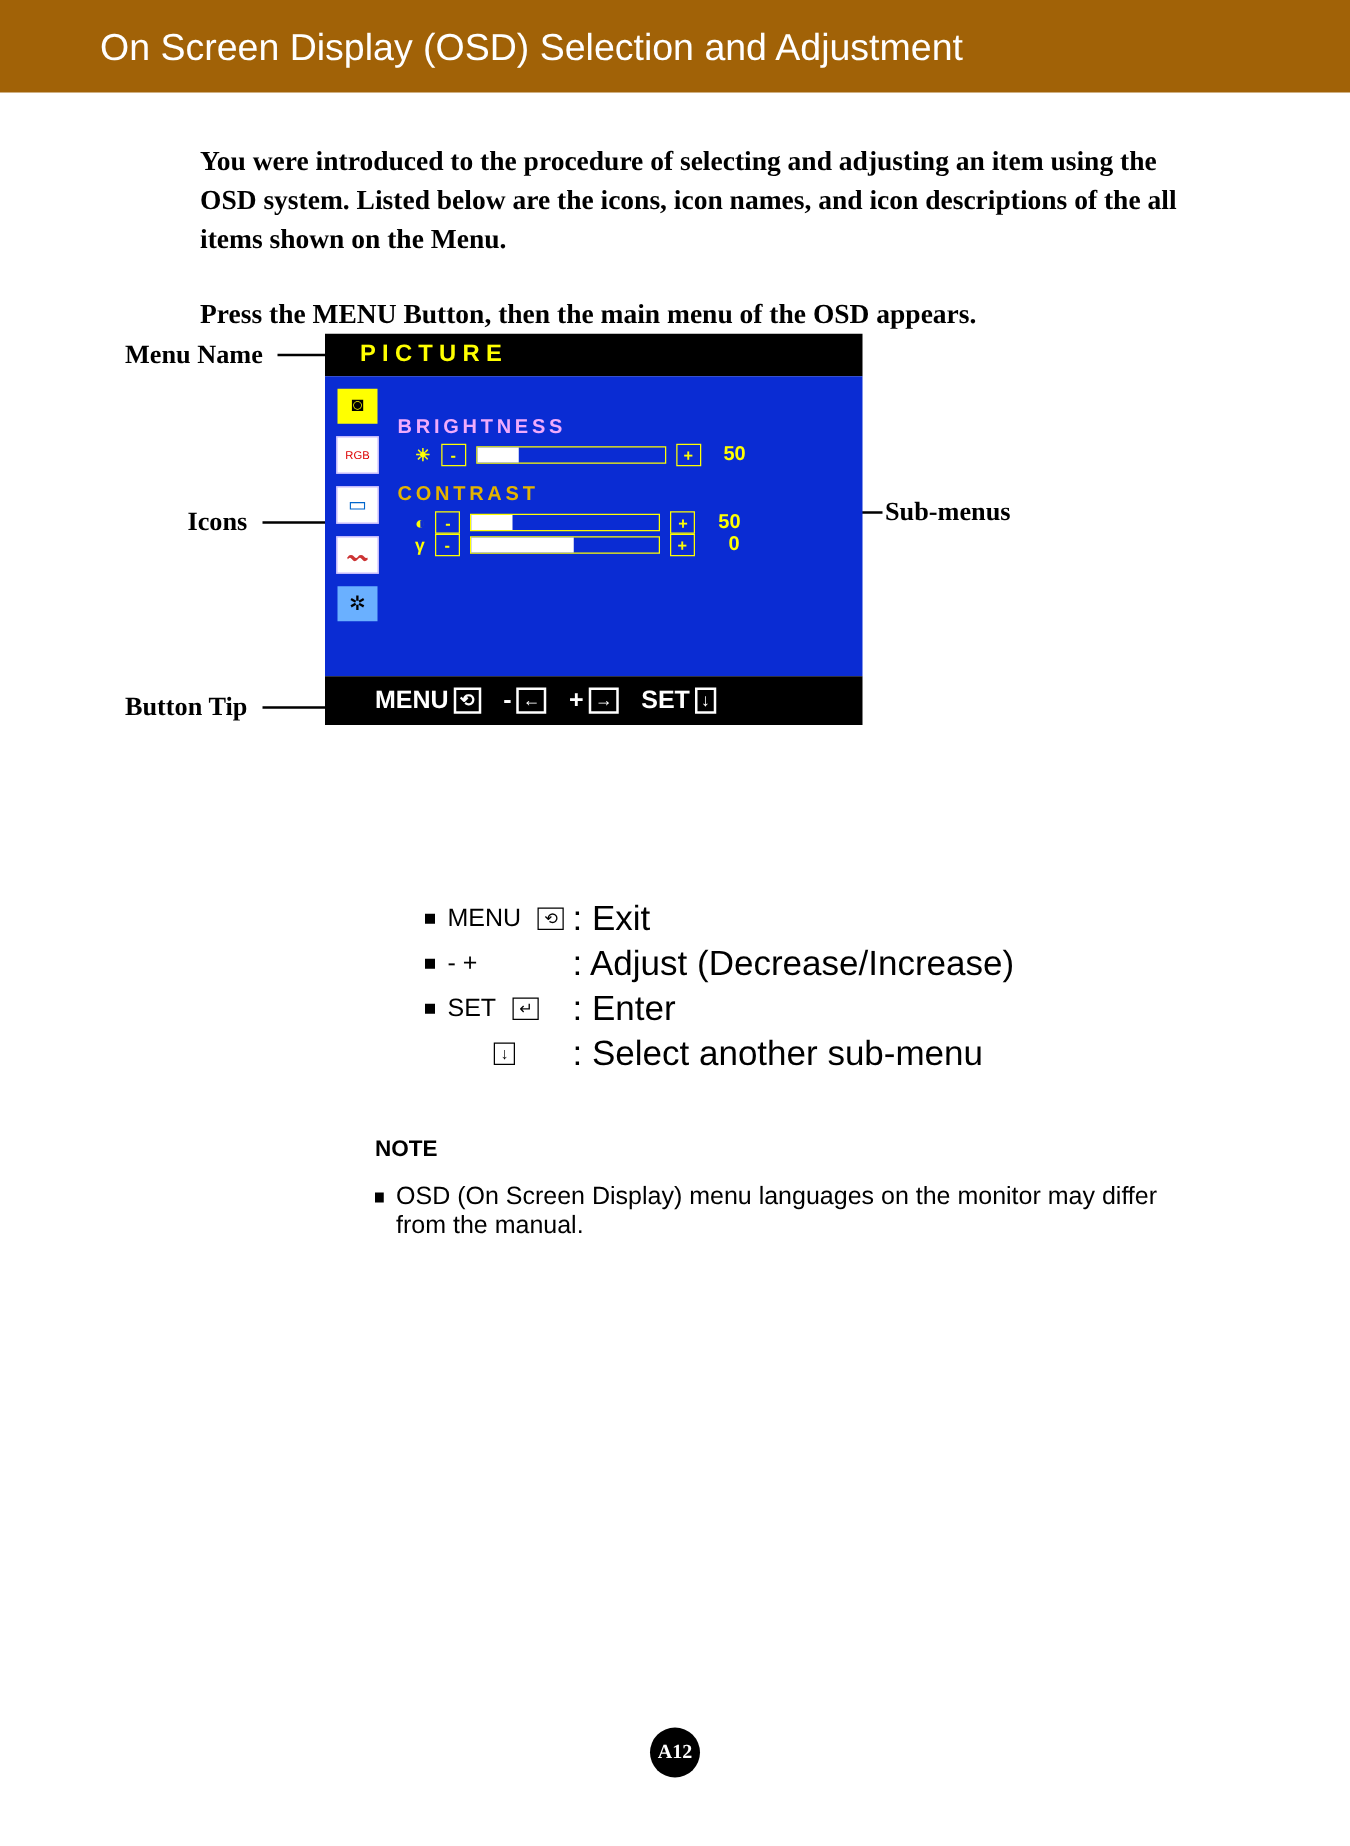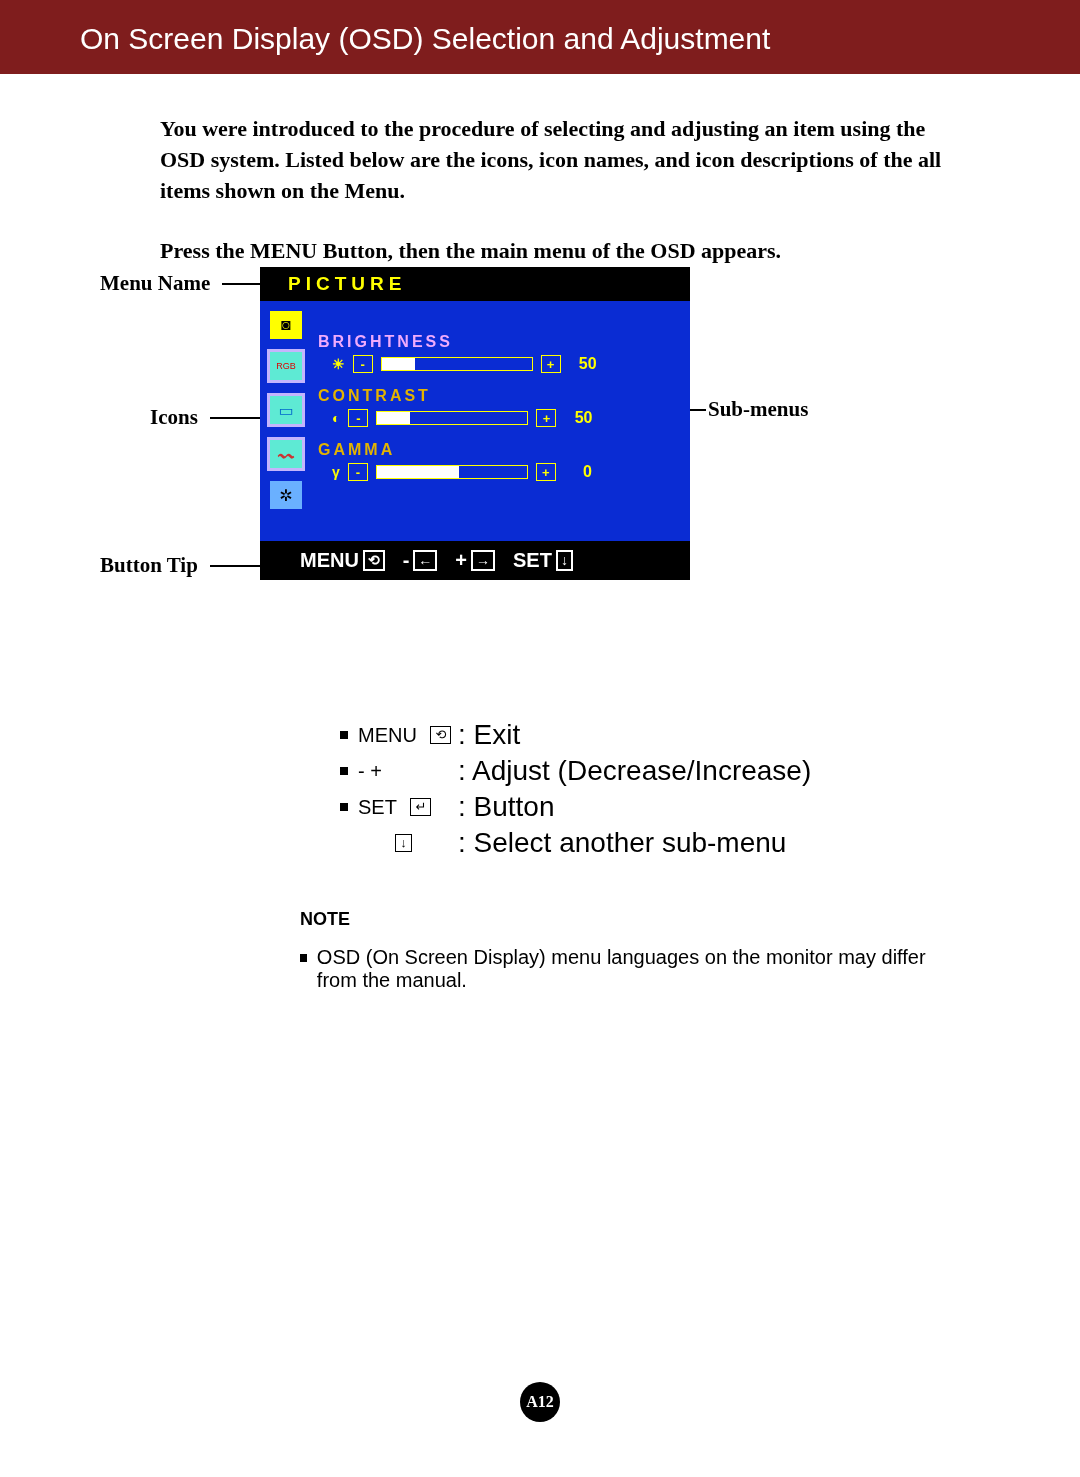--- a/index.html
+++ b/index.html
@@ -4,21 +4,21 @@
 <style>
   body{
     margin:0;
     padding:0;
     font-family:Arial, Helvetica, sans-serif;
     background:#fff;
     width:1080px;
   }
   .page{width:1080px;}
   .title-bar{
-    background:#7f1d1d;color:#fff;
+    background:#a16207;color:#fff;
     padding:22px 40px 18px 80px;
     font-size:30px;font-weight:400;
   }
   .content{padding:40px 110px 30px 160px;}
   .intro{font-size:22px;font-weight:bold;line-height:1.4;margin-bottom:30px;font-family:Georgia,"Times New Roman",serif;}
   .intro2{font-size:22px;font-weight:bold;line-height:1.4;font-family:Georgia,"Times New Roman",serif;}
 
   .diagram{position:relative;width:820px;height:440px;margin-left:-40px;}
   .lab{position:absolute;font-family:Georgia,"Times New Roman",serif;font-weight:bold;font-size:21px;}
   .lab-line{position:absolute;background:#000;}
@@ -35,21 +35,21 @@
   }
   .icon-col{
     width:52px;display:flex;flex-direction:column;align-items:center;
     padding-top:10px;gap:10px;
   }
   .iconbox{
     width:32px;height:28px;display:flex;align-items:center;justify-content:center;
     font-size:16px;
   }
   .iconbox.sel{background:#ff0;color:#000;}
-  .iconbox.norm{background:#5eead4;border:3px solid #c4b5fd;}
+  .iconbox.norm{background:#ffffff;border:1px solid #c4b5fd;}
   .submenus{flex:1;padding:18px 10px 0 6px;color:#ff0;font-weight:bold;}
   .sub-title{letter-spacing:3px;font-size:16px;margin:14px 0 4px 0;color:#f0abfc;}
   .sub-title.dim{color:#e3b300;}
   .slider-row{display:flex;align-items:center;gap:8px;margin-left:14px;}
   .sico{color:#ff0;font-size:14px;}
   .btn-sm{
     border:1px solid #ff0;width:18px;height:16px;color:#ff0;font-size:13px;
     display:flex;align-items:center;justify-content:center;line-height:1;
   }
   .bar{flex:1;max-width:150px;height:12px;border:1px solid #ff0;position:relative;}
@@ -131,21 +131,20 @@
             <div class="slider-row">
               <span class="sico">◐</span>
               <span class="btn-sm">-</span>
               <div class="bar">
                   <div class="bar-fill" style="width:22%"></div>
                 </div>
               <span class="btn-sm">+</span>
               <span class="val">50</span>
             </div>
 
-            <div class="sub-title dim">GAMMA</div>
             <div class="slider-row">
               <span class="sico">γ</span>
               <span class="btn-sm">-</span>
               <div class="bar">
                   <div class="bar-fill" style="width:55%"></div>
                 </div>
               <span class="btn-sm">+</span>
               <span class="val">0</span>
             </div>
           </div>
@@ -180,21 +179,21 @@
       <div class="tips-row">
         <span class="bullet"></span>
         <span class="tk">
             <span>-   +</span>
           </span>
         <span class="tdesc">: Adjust (Decrease/Increase)</span>
       </div>
       <div class="tips-row">
         <span class="bullet"></span>
         <span class="tk"><span>SET</span>&nbsp;<span class="tbox">↵</span></span>
-        <span class="tdesc">: Button</span>
+        <span class="tdesc">: Enter</span>
       </div>
       <div class="tips-row">
         <span class="bullet" style="visibility:hidden"></span>
         <span class="tk">&nbsp;&nbsp;&nbsp;&nbsp;&nbsp;&nbsp;<span class="tbox">↓</span></span>
         <span class="tdesc">: Select another sub-menu</span>
       </div>
     </div>
 
     <div class="note-area">
       <div class="note-h">NOTE</div>

